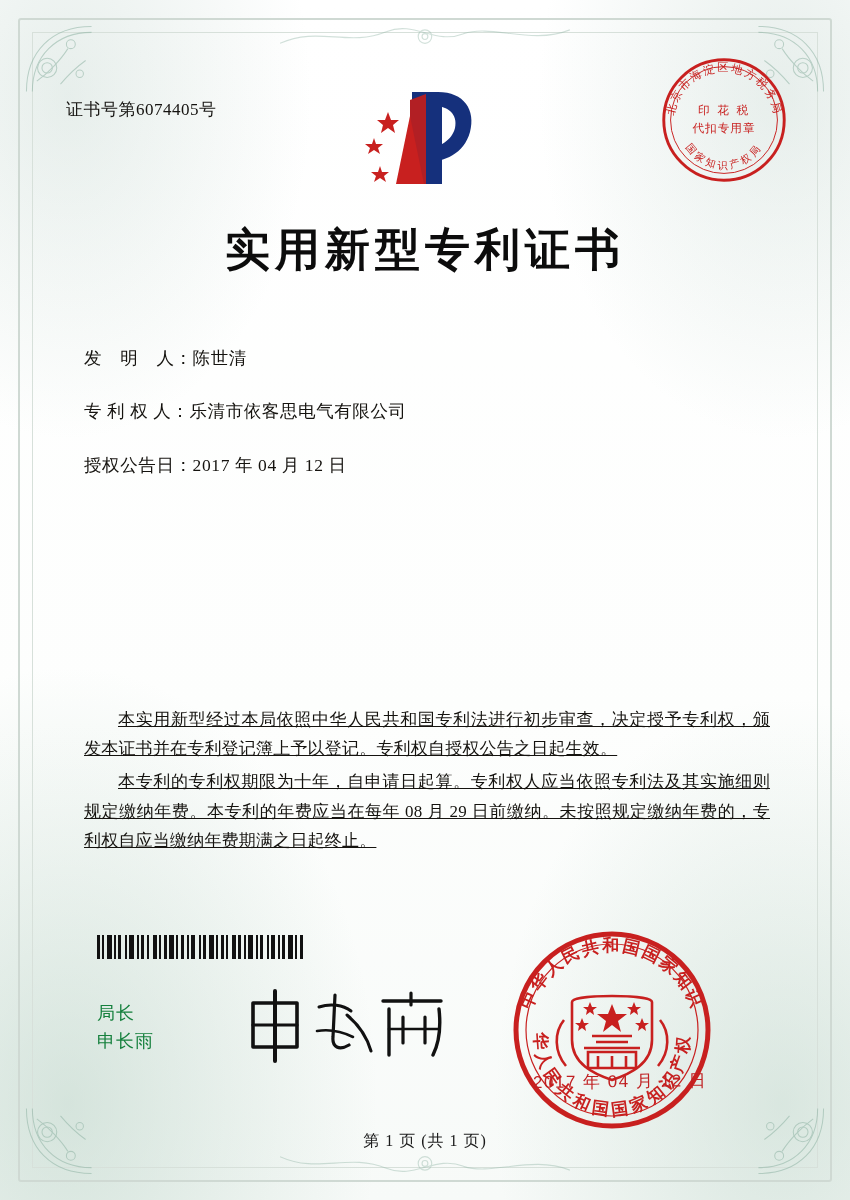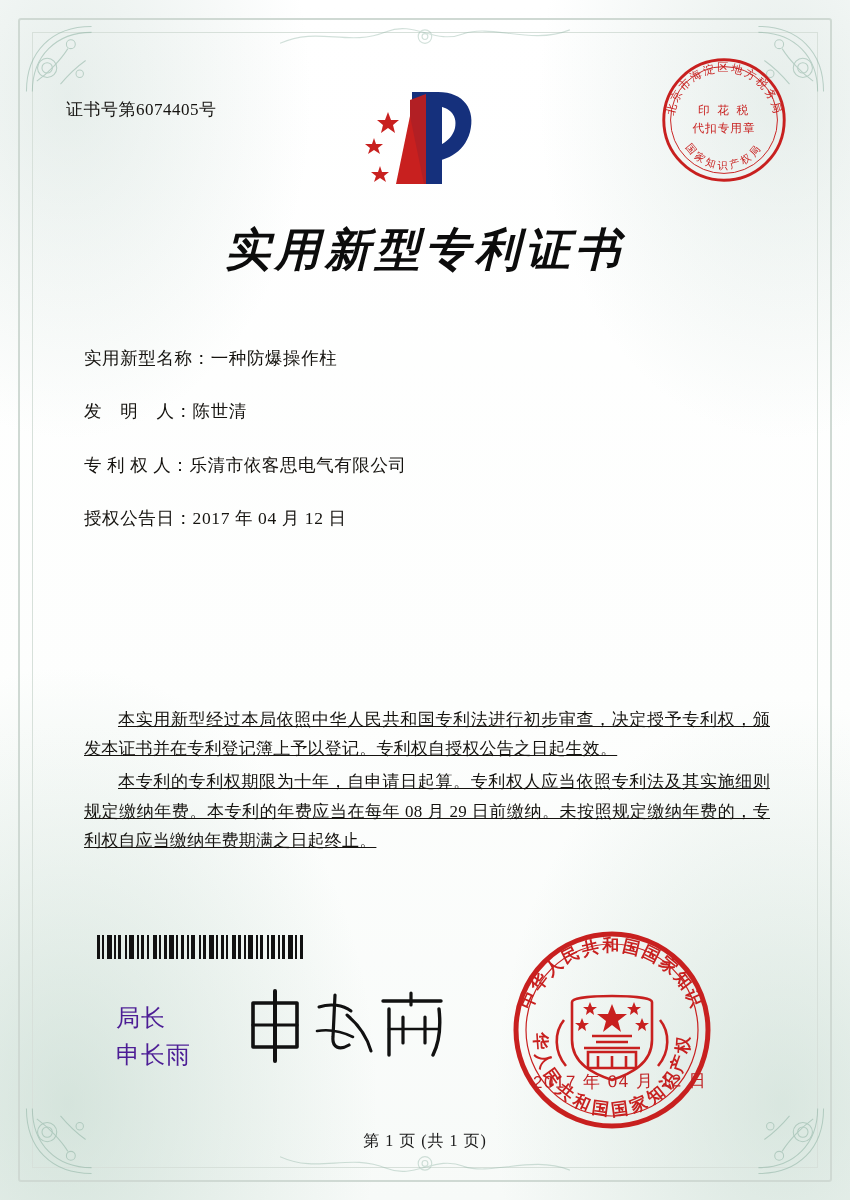--- a/index.html
+++ b/index.html
@@ -95,21 +95,20 @@
   .title {
     position: absolute;
     left: 0; right: 0;
     top: 220px;
     text-align: center;
     font-size: 45px;
     font-weight: bold;
     letter-spacing: 5px;
     color: #0c0c0c;
     font-family: "DejaVu Serif", "Liberation Serif", serif;
-    font-style: italic;
   }
 
   .fields {
     position: absolute;
     left: 84px;
     top: 345px;
     right: 70px;
   }
   .field {
     font-size: 17.5px;
@@ -158,25 +157,24 @@
     display: block;
     background: #111;
     height: 100%;
   }
 
   
   .sig-block {
     position: absolute;
     left: 97px;
     top: 1000px;
-    font-size: 24px;
+    font-size: 18px;
     line-height: 1.55;
     letter-spacing: 1px;
-    color: #4c1d95;
-    margin-left: 19px;
+    color: #15803d;
   }
   .handwriting {
     position: absolute;
     left: 235px;
     top: 985px;
     width: 220px;
     height: 80px;
   }
   .handwriting svg { width: 100%; height: 100%; }
 
@@ -323,23 +321,20 @@
         </text>
         <text x="70" y="64" font-size="12" fill="#c8201f" text-anchor="middle" letter-spacing="2" font-family="'DejaVu Sans',sans-serif">印 花 税</text>
         <text x="70" y="82" font-size="12" fill="#c8201f" text-anchor="middle" letter-spacing="1" font-family="'DejaVu Sans',sans-serif">代扣专用章</text>
       </svg>
     </div>
 
     <div class="title">实用新型专利证书</div>
 
     <div class="fields">
       <div class="field">
-        <span class="lbl">实用新型名称：</span><span class="val">一种防爆操作柱</span>
-      </div>
-      <div class="field">
         <span class="lbl">发　明　人：</span><span class="val">陈世清</span>
       </div>
       <div class="field">
         <span class="lbl">专 利 权 人：</span><span class="val">乐清市依客思电气有限公司</span>
       </div>
       <div class="field">
         <span class="lbl">授权公告日：</span><span class="val">2017 年 04 月 12 日</span>
       </div>
     </div>
 

